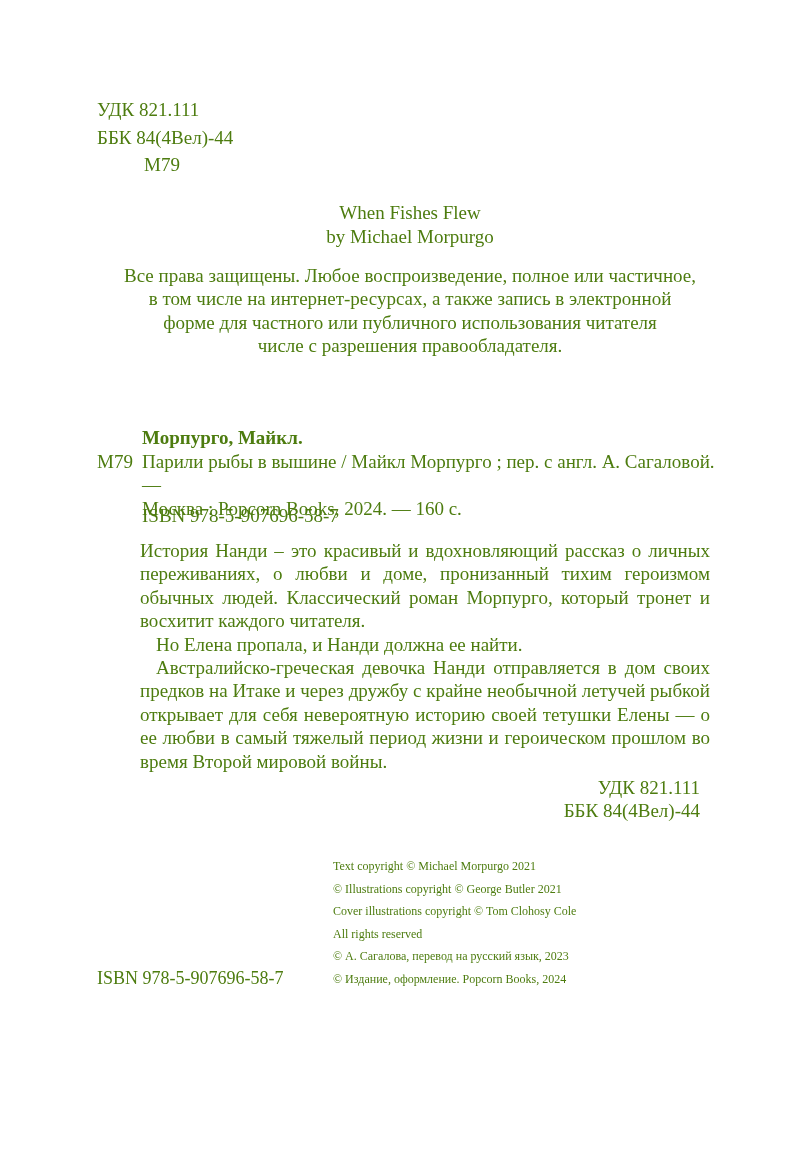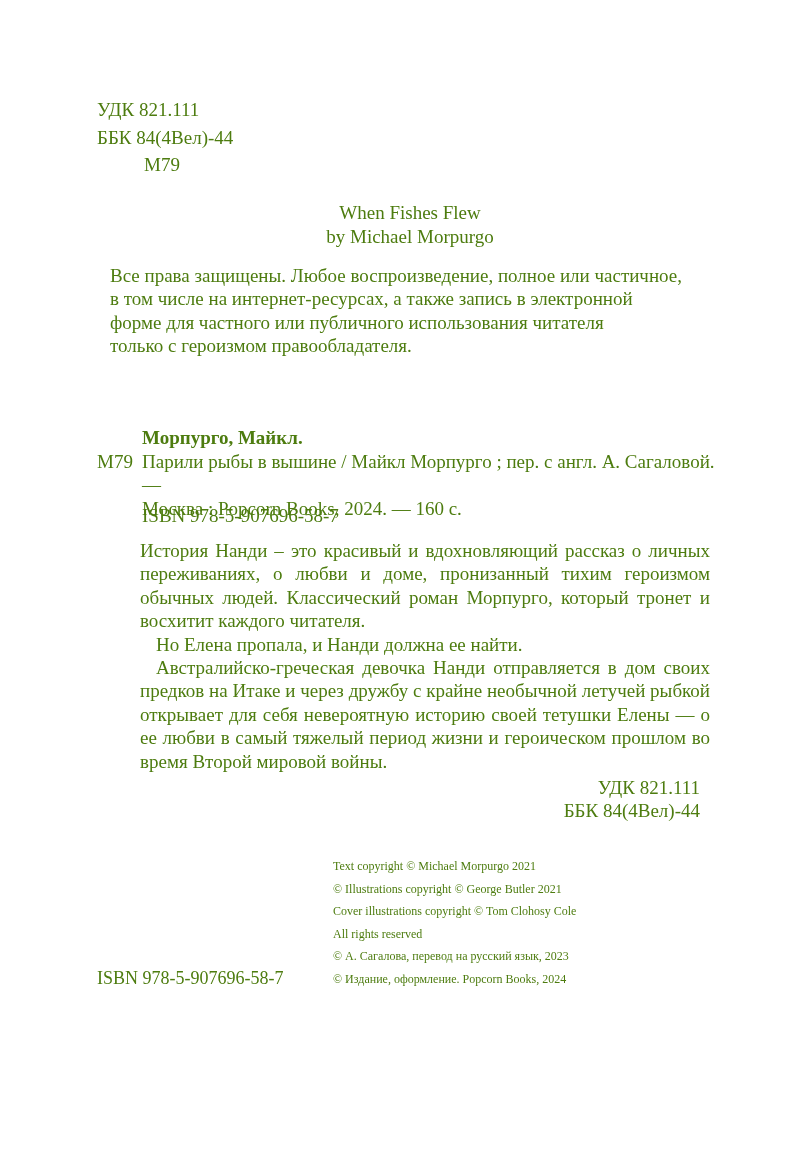--- a/index.html
+++ b/index.html
@@ -28,21 +28,21 @@
 
   
   .title-block {
     left: 110px; top: 201px; width: 600px;
     text-align: center; line-height: 23.5px;
   }
 
   
   .rights-block {
     left: 110px; top: 264px; width: 600px;
-    text-align: left; line-height: 23.4px;
+    text-align: center; line-height: 23.4px;
   }
 
   
   .catalog-author { left: 142px; top: 426px; font-weight: bold; white-space: nowrap; }
   .catalog-code { left: 97px; top: 450px; white-space: nowrap; }
   .catalog-body { left: 142px; top: 450px; width: 575px; line-height: 23.4px; }
   .catalog-isbn { left: 142px; top: 504px; white-space: nowrap; }
 
   
   .annotation {
@@ -81,21 +81,21 @@
 
   <div class="abs title-block">
     <div>When Fishes Flew</div>
     <div>by Michael Morpurgo</div>
   </div>
 
   <div class="abs rights-block">
     <div>Все права защищены. Любое воспроизведение, полное или частичное,</div>
     <div>в том числе на интернет-ресурсах, а также запись в электронной</div>
     <div>форме для частного или публичного использования читателя</div>
-    <div>только с героизмом правообладателя.</div>
+    <div>числе с разрешения правообладателя.</div>
   </div>
 
   <div class="abs catalog-author">Морпурго, Майкл.</div>
   <div class="abs catalog-code">М79</div>
   <div class="abs catalog-body">
     <div>Парили рыбы в вышине / Майкл Морпурго ; пер. с англ. А. Сагаловой. —</div>
     <div>Москва : Popcorn Books, 2024.  — 160 с.</div>
   </div>
   <div class="abs catalog-isbn">ISBN 978-5-907696-58-7</div>
 

